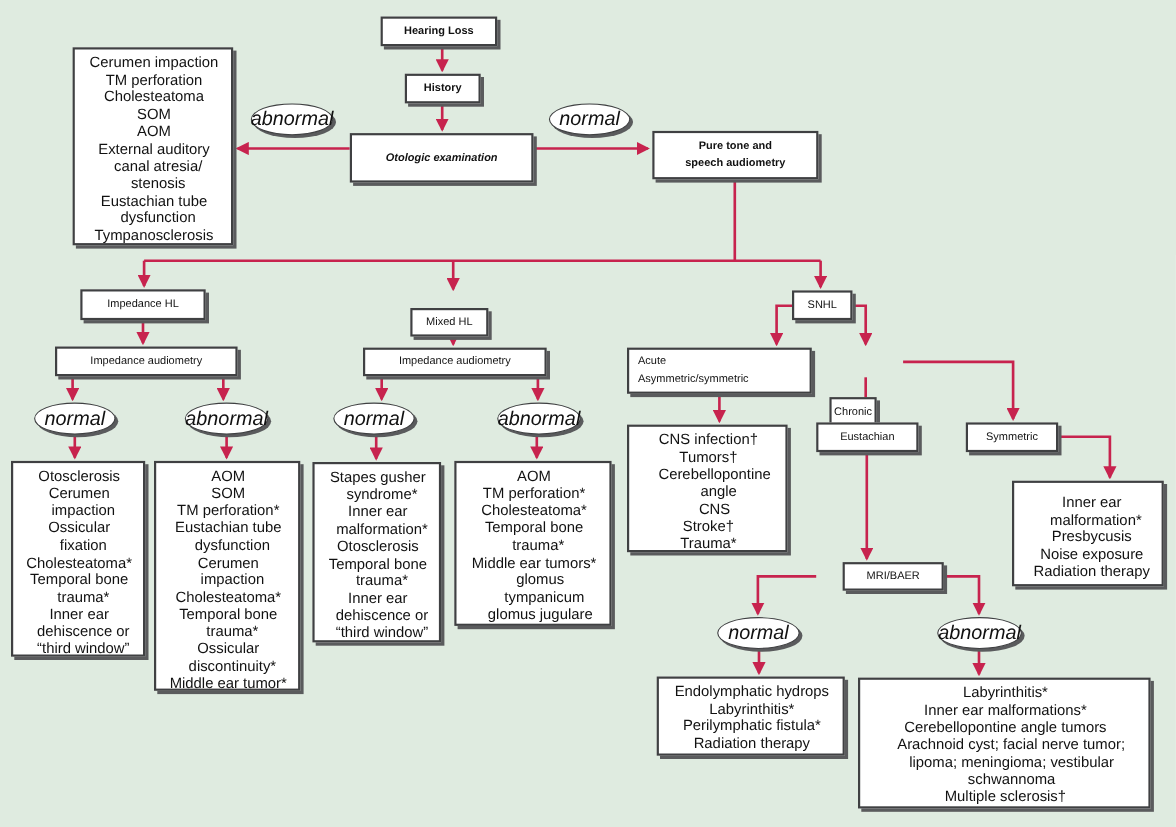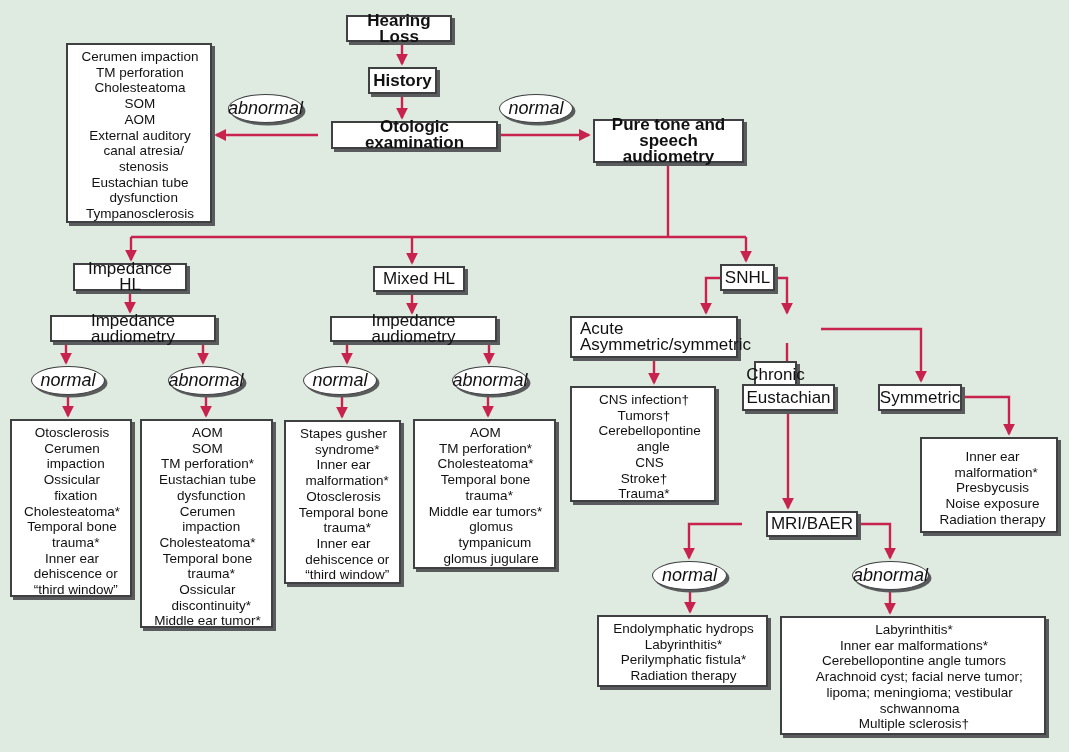--- a/index.html
+++ b/index.html
@@ -18,21 +18,21 @@
   }
   .edges{position:absolute;left:0;top:0;width:1069px;height:752px;}
   .edge{stroke:var(--arrow);stroke-width:2.4;fill:none;}
   .ah{fill:var(--arrow);}
   .node{
     position:absolute;box-sizing:border-box;
     background:var(--node-fill);
     border:2px solid var(--node-border);
     box-shadow:3px 3px 0 var(--shadow);
     display:flex;align-items:center;justify-content:center;
-    text-align:center;font-size:17px;line-height:16px;
+    text-align:center;font-size:10px;line-height:16px;
     white-space:pre-line;padding:2px 4px;
   }
   .node.bold{font-weight:bold;}
   .node.left{justify-content:flex-start;text-align:left;padding-left:8px;}
   .ellipse{
     position:absolute;box-sizing:border-box;
     background:var(--node-fill);
     border:1.5px solid var(--node-border);
     border-radius:50%;
     box-shadow:2.5px 2.5px 0 var(--shadow);
@@ -92,21 +92,21 @@
     <path class="edge" d="M962 397 L1009 397 L1009 434" marker-end="url(#ah)"></path>
     <path class="edge" d="M788 411 L788 508" marker-end="url(#ah)"></path>
     <path class="edge" d="M742 524 L689 524 L689 558" marker-end="url(#ah)"></path>
     <path class="edge" d="M834 524 L890 524 L890 558" marker-end="url(#ah)"></path>
     <path class="edge" d="M690 590 L690 612" marker-end="url(#ah)"></path>
     <path class="edge" d="M890 590 L890 613" marker-end="url(#ah)"></path>
   </svg>
 
   <div class="node bold" style="left:346px;top:15px;width:106px;height:27px;">Hearing Loss</div>
   <div class="node bold" style="left:368px;top:67px;width:69px;height:27px;">History</div>
-  <div class="node bold" style="left:331px;top:121px;width:167px;height:28px;">Otologic examination</div>
+  <div class="node bold" style="left:318px;top:121px;width:167px;height:45px;font-style:italic;">Otologic examination</div>
   <div class="node bold" style="left:593px;top:119px;width:151px;height:44px;">Pure tone and
 speech audiometry</div>
 
   <div class="ellipse" style="left:228px;top:94px;width:75px;height:29px;">abnormal</div>
   <div class="ellipse" style="left:499px;top:94px;width:74px;height:29px;">normal</div>
 
   <div class="list" style="left:66px;top:43px;width:146px;height:180px;">Cerumen impaction
 TM perforation
 Cholesteatoma
 SOM
@@ -140,21 +140,21 @@
   dysfunction
 Cerumen
   impaction
 Cholesteatoma*
 Temporal bone
   trauma*
 Ossicular
   discontinuity*
 Middle ear tumor*</div>
 
-  <div class="node" style="left:373px;top:266px;width:92px;height:26px;">Mixed HL</div>
+  <div class="node" style="left:373px;top:280px;width:71px;height:26px;">Mixed HL</div>
   <div class="node" style="left:330px;top:316px;width:167px;height:26px;">Impedance audiometry</div>
   <div class="ellipse" style="left:303px;top:366px;width:74px;height:29px;">normal</div>
   <div class="ellipse" style="left:452px;top:366px;width:76px;height:29px;">abnormal</div>
   <div class="list" style="left:284px;top:420px;width:117px;height:164px;">Stapes gusher
   syndrome*
 Inner ear
   malformation*
 Otosclerosis
 Temporal bone
   trauma*

